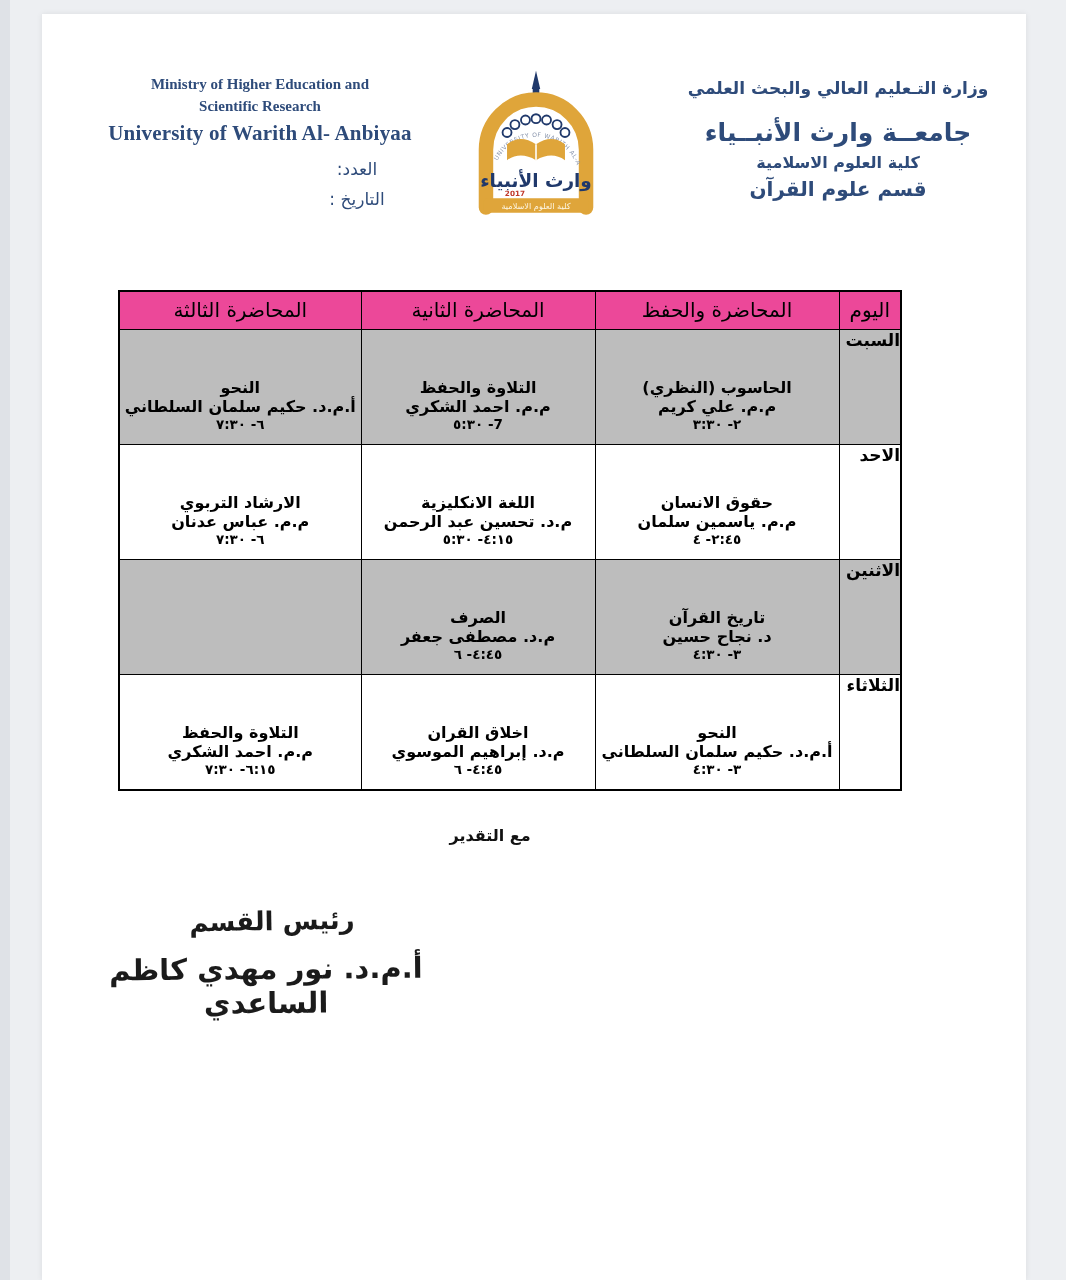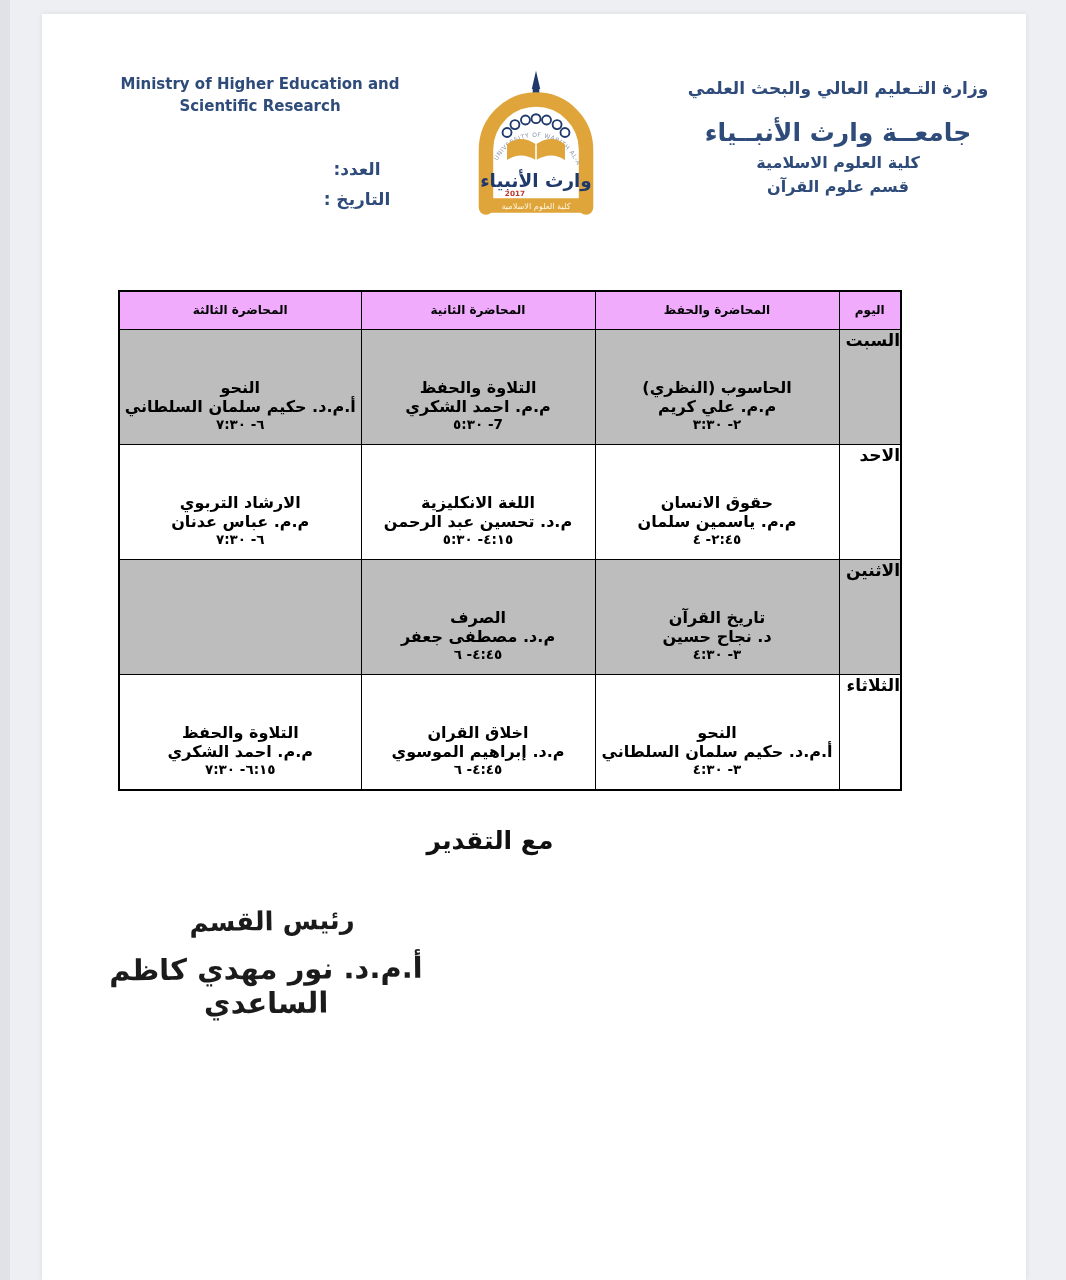--- a/index.html
+++ b/index.html
@@ -7,68 +7,69 @@
     width:1066px;height:1280px;position:relative;overflow:hidden;
     background:#edeff2;
     font-family:"DejaVu Sans","Liberation Sans",sans-serif;
   }
   .edge-strip{position:absolute;left:0;top:0;width:10px;height:1280px;background:#dfe2e7;}
   .page{
     position:absolute;left:42px;top:14px;width:984px;height:1266px;
     background:#ffffff;box-shadow:0 0 6px rgba(0,0,0,0.08);
   }
   
-  .en-block{position:absolute;left:28px;top:60px;width:380px;text-align:center;color:#2e4b7a;}
+  .en-block{position:absolute;left:28px;top:60px;width:380px;text-align:center;color:#2e4b7a;font-family:Liberation Serif, serif;}
   .en-ministry{font-size:15px;line-height:1.45;font-weight:600;}
   .en-university{font-size:21px;font-weight:600;margin-top:3px;letter-spacing:.2px;}
   .num-date{position:absolute;left:245px;top:140px;width:140px;text-align:center;color:#2e4b7a;direction:rtl;font-size:17px;}
-  .num-date div{line-height:30px;font-weight:bold;}
+  .num-date div{line-height:30px;}
   .ar-block{position:absolute;left:596px;top:64px;width:400px;text-align:center;color:#2e4b7a;direction:rtl;}
   .ar-ministry{font-size:17px;font-weight:700;}
   .ar-university{font-size:25px;font-weight:700;margin-top:20px;}
   .ar-college{font-size:16px;font-weight:600;margin-top:6px;}
-  .ar-department{font-size:16px;font-weight:600;margin-top:5px;}
+  .ar-department{font-size:20px;font-weight:600;margin-top:5px;}
   .logo-wrap{position:absolute;left:415px;top:54px;width:158px;height:158px;}
   
   .doc-title{position:absolute;left:610px;top:222px;width:250px;text-align:center;
     direction:rtl;font-size:19px;font-weight:bold;color:#111;}
   
   table.schedule{
     position:absolute;left:76px;top:276px;width:782px;direction:rtl;
     border-collapse:collapse;table-layout:fixed;border:2px solid #000;
   }
   table.schedule td,table.schedule th{border:1.5px solid #000;padding:0;vertical-align:top;}
   tr.hdr{height:38px;}
-  tr.hdr th{vertical-align:middle;font-size:12px;font-weight:bold;color:#000;background:#f0abfc;}
+  tr.hdr th{vertical-align:middle;font-size:20px;font-weight:normal;color:#000;background:#ec4899;}
   tr.r0{height:107px;} tr.r1{height:105px;} tr.r2{height:107px;} tr.r3{height:106px;}
   td.day{font-size:17px;font-weight:bold;text-align:right;padding-top:7px;}
   .shaded{background:#bdbdbd;}
   .cell{height:100%;display:flex;flex-direction:column;justify-content:space-between;
     padding:8px 4px 12px;box-sizing:border-box;text-align:center;margin-top:40px;}
   .subj{font-size:16px;font-weight:bold;color:#000;}
   .teach{font-size:16px;font-weight:bold;color:#000;}
   .time{font-size:13.5px;font-weight:bold;color:#000;}
   
   .regards{position:absolute;left:348px;top:812px;width:200px;text-align:center;
-    direction:rtl;font-size:25px;font-weight:bold;color:#111;}
+    direction:rtl;font-size:16px;font-weight:bold;color:#111;}
   .sig-title{position:absolute;left:130px;top:892px;width:200px;text-align:center;
     direction:rtl;font-size:26px;font-weight:600;color:#1b1b1b;transform:rotate(-1deg);}
   .sig-name{position:absolute;left:24px;top:938px;width:400px;text-align:center;
     direction:rtl;font-size:29px;font-weight:600;color:#1b1b1b;transform:rotate(-0.5deg);}
 </style>
 </head>
 <body>
 
 <div class="edge-strip"></div>
 
 <div class="page">
 
   <div class="en-block">
     <div class="en-ministry">Ministry of Higher Education and</div>
     <div class="en-ministry">Scientific Research</div>
+    <div class="en-university">University of Warith Al- Anbiyaa</div>
   </div>
   <div class="num-date">
     <div>العدد:</div>
     <div>التاريخ :</div>
   </div>
 
   <div class="logo-wrap">
     <svg viewBox="0 0 120 120" width="158" height="158">
       <path d="M60 2 L56.8 16 H63.2 Z" fill="#20396b"></path>
       <rect x="57.5" y="15" width="5" height="8" fill="#20396b"></rect>

